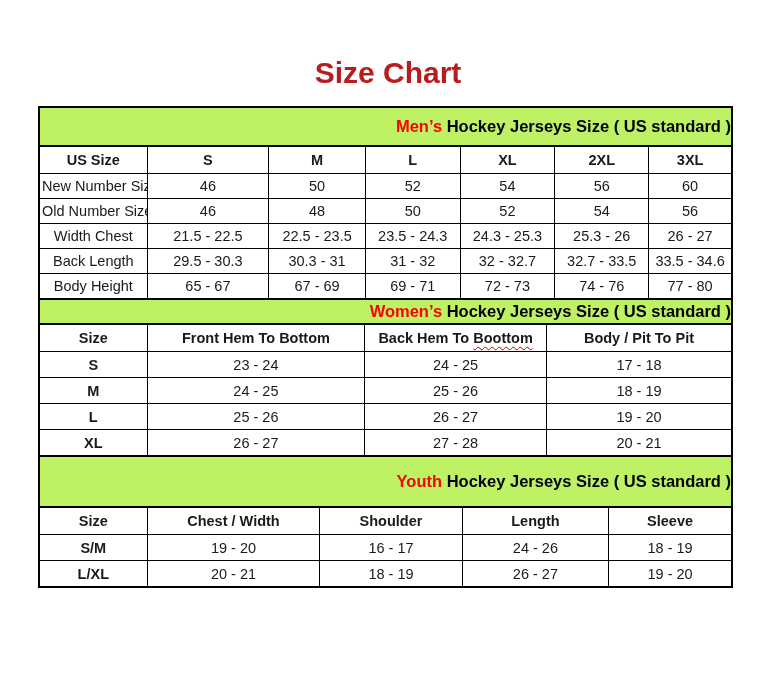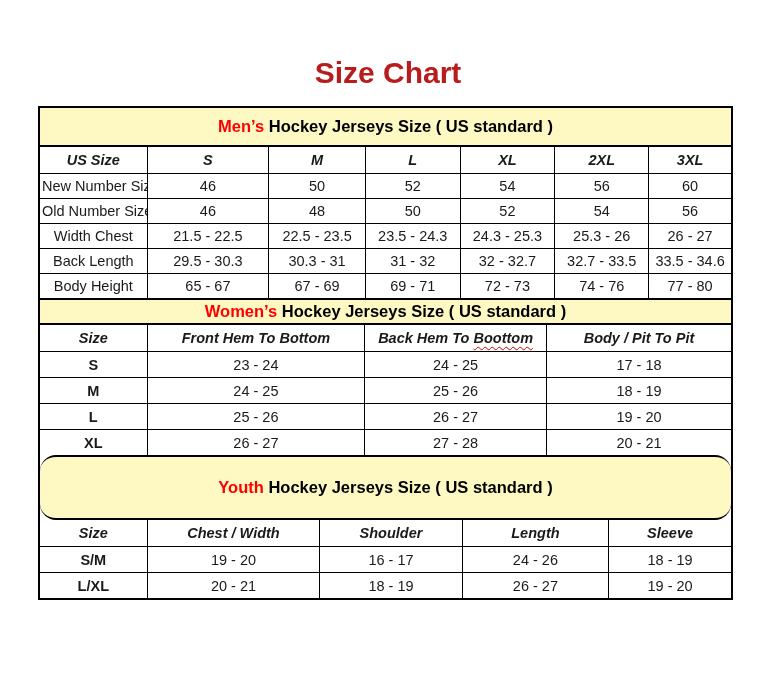--- a/index.html
+++ b/index.html
@@ -12,39 +12,39 @@
     margin:56px 0 0 0;text-align:center;
     font-size:30px;font-weight:bold;letter-spacing:0px;
     color:#b91c1c;
   }
   .chart-wrap{
     box-sizing:border-box;
     margin:16px 0 0 38px;width:695px;
     border:2px solid #000;
   }
   .band{
-    box-sizing:border-box;text-align:center;
-    background:#fef9c3;
+    box-sizing:border-box;text-align:right;
+    background:#bef264;
     font-weight:bold;font-size:16.5px;color:#000;
     border-bottom:2px solid #000;
   }
   .band.mid{border-top:2px solid #000;}
   .band-men{padding:9px 0;}
   .band-women{padding:2px 0;}
-  .band-youth{padding:21px 0;border-radius:16px;}
+  .band-youth{padding:15px 0;}
   .hl{color:#FF0000;}
   table.szt{
     width:100%;border-collapse:collapse;table-layout:fixed;
   }
   table.szt th, table.szt td{
     border:1.5px solid #000;
     text-align:center;vertical-align:middle;
     padding:0 2px;overflow:hidden;white-space:nowrap;
   }
-  table.szt th{font-size:14.5px;font-weight:bold;height:26px;font-style:italic;}
+  table.szt th{font-size:14.5px;font-weight:bold;height:26px;}
   table.szt td{font-size:14.5px;font-weight:normal;height:25px;}
   table.men td{height:24px;}
   table.szt td.lbl{font-weight:normal;}
   table.szt td.szlbl{font-weight:bold;}
   
   table.szt tr > *:first-child{border-left:none;}
   table.szt tr > *:last-child{border-right:none;}
   table.szt tr:last-child > *{border-bottom:none;}
   table.szt tr:first-child > *{border-top:none;}
   .squiggle{

